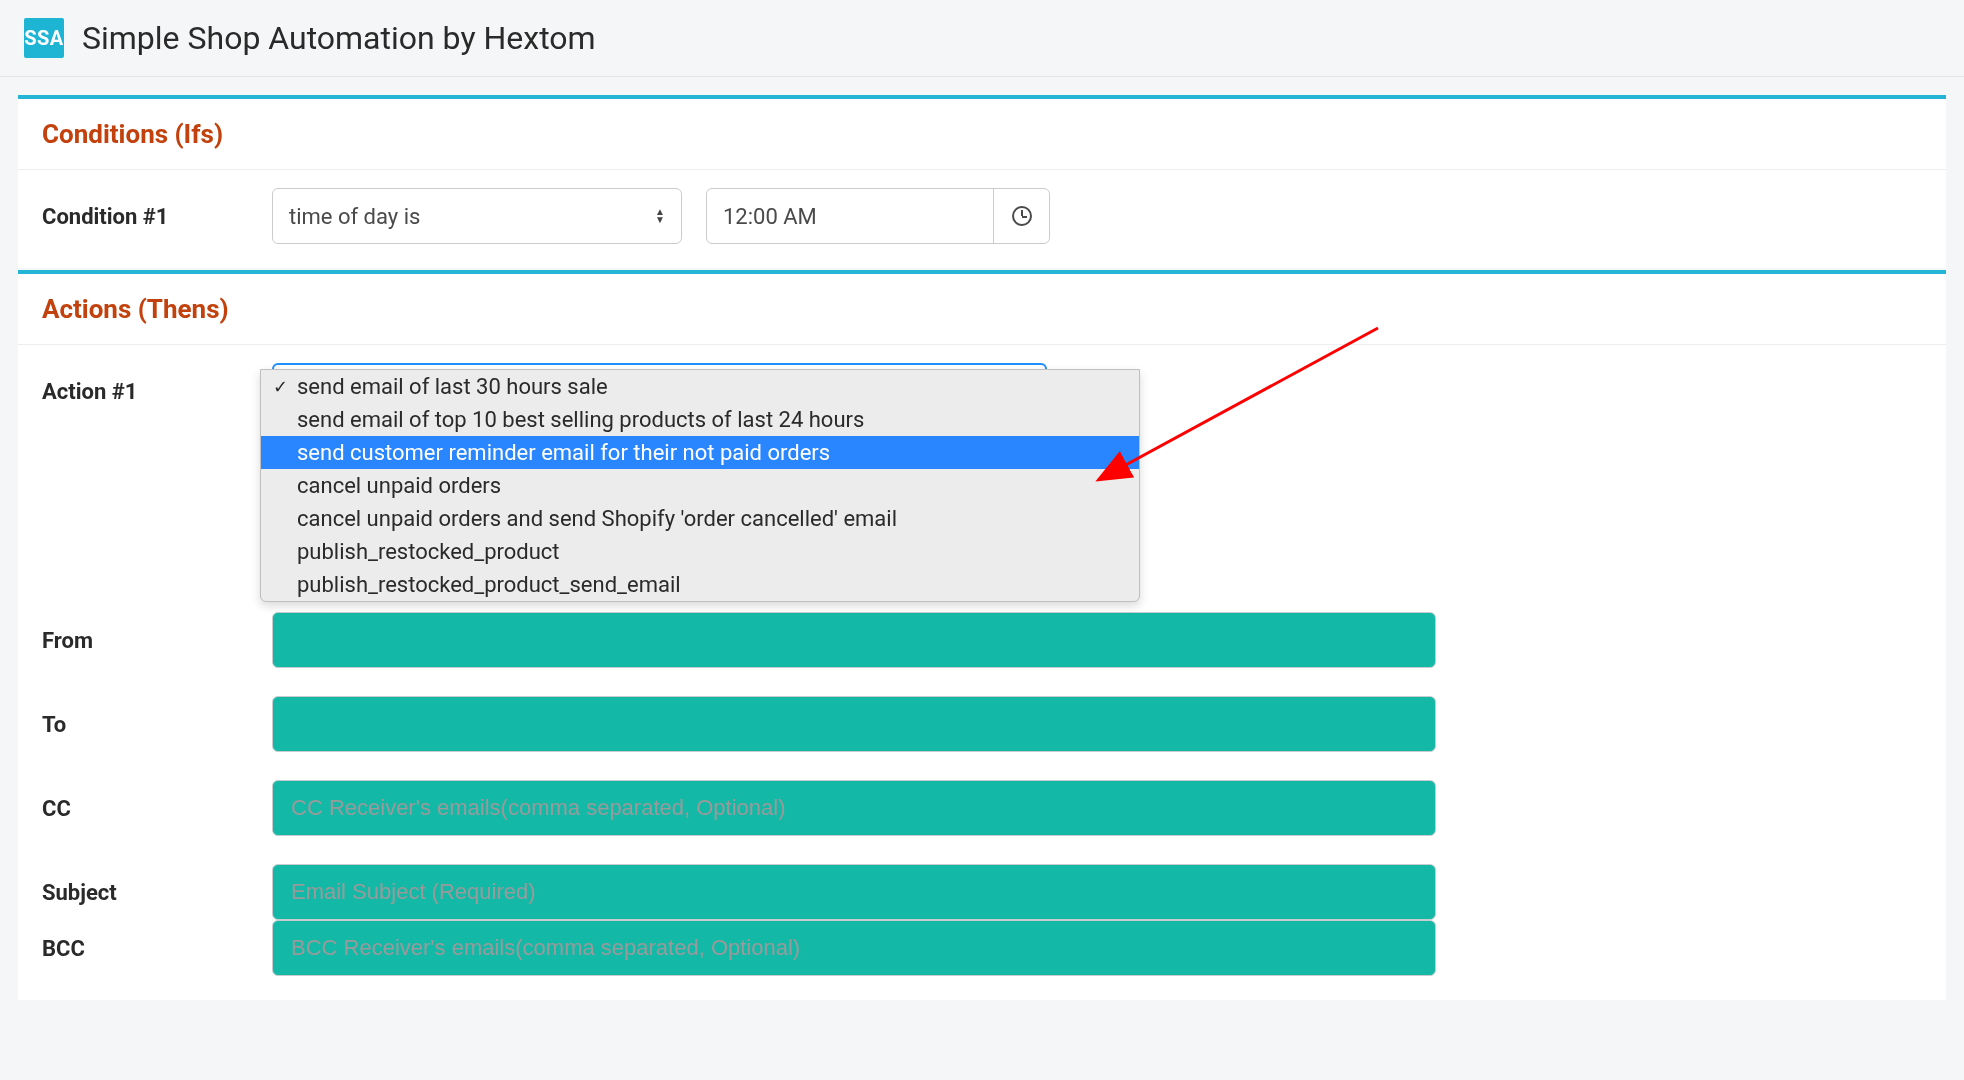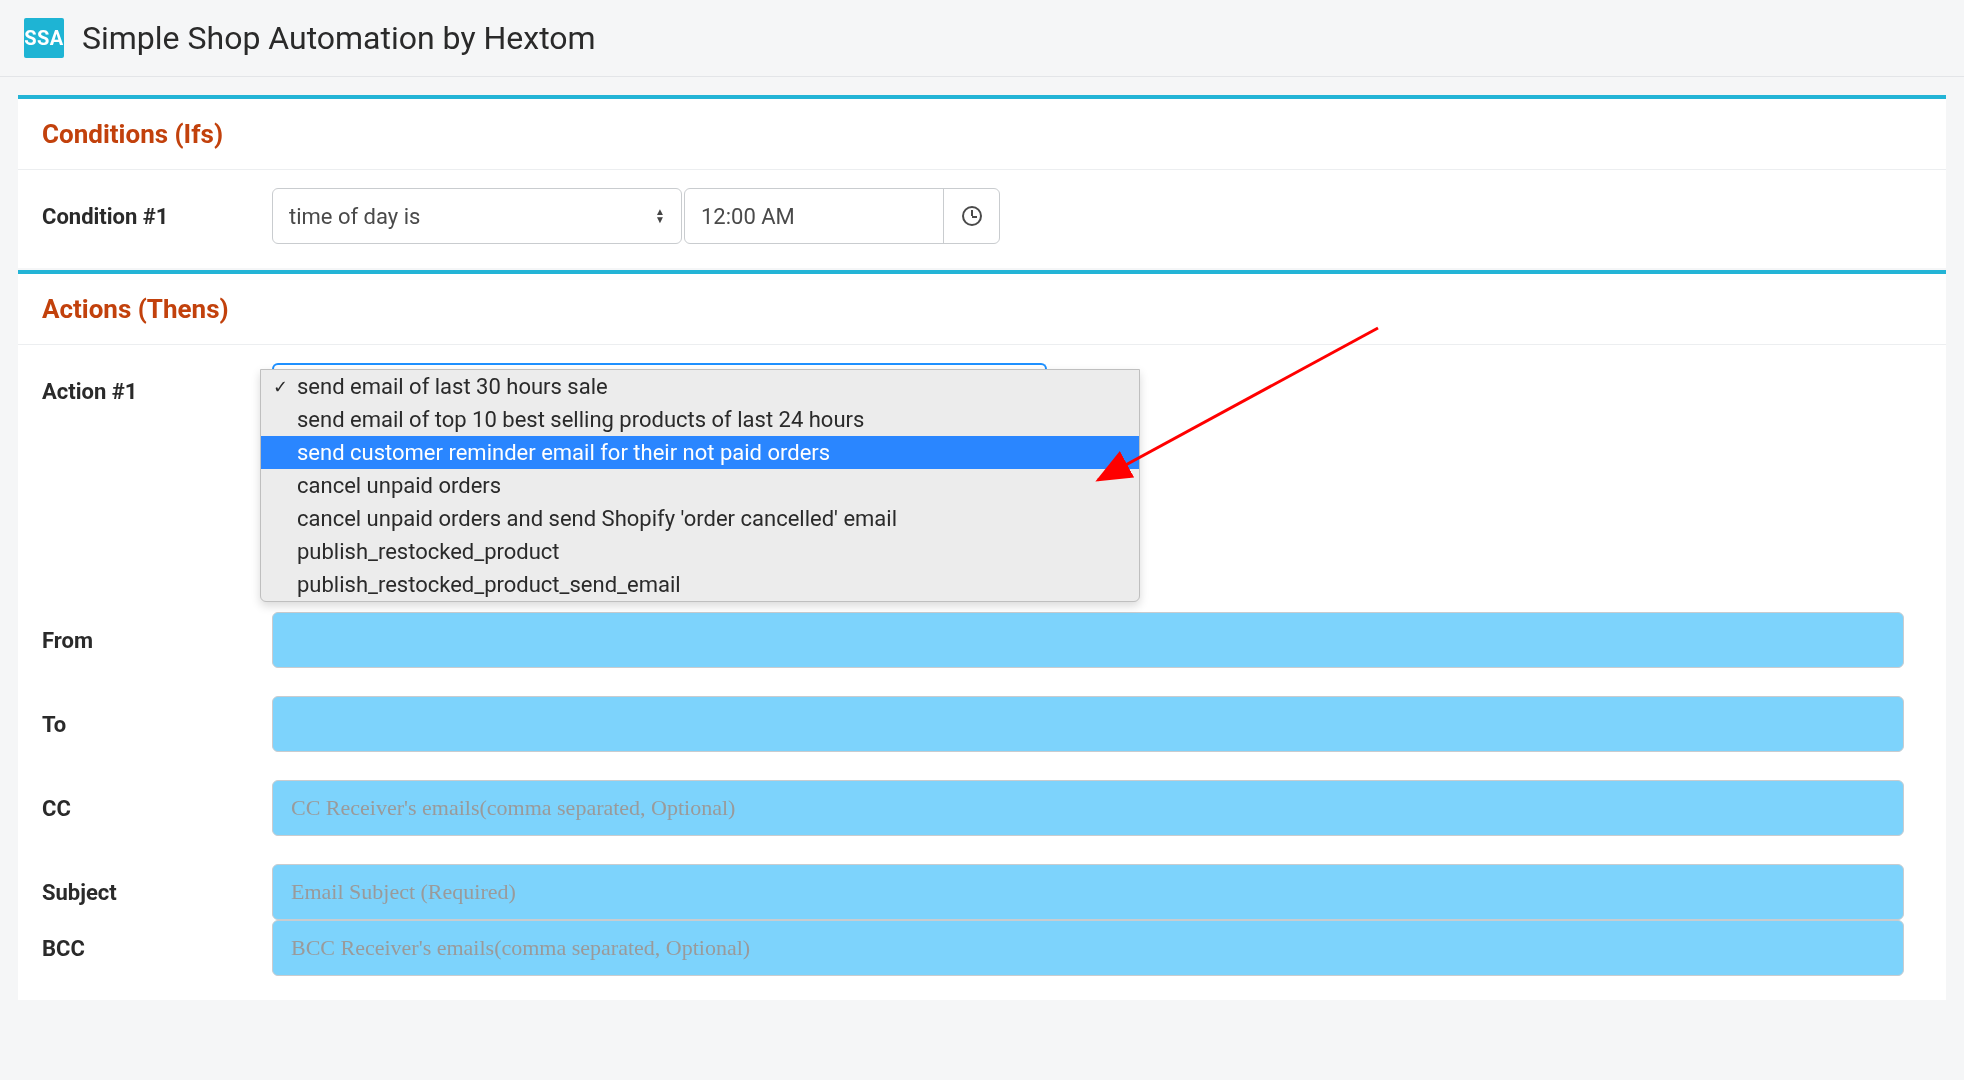--- a/index.html
+++ b/index.html
@@ -61,21 +61,21 @@
   .row:last-child { margin-bottom: 0; }
   .row-label {
     width: 230px;
     flex: 0 0 230px;
     font-size: 22px;
     font-weight: 700;
     color: #2a2a2a;
   }
   .field-group {
     display: flex;
-    gap: 2px;
+    gap: 24px;
   }
   .select {
     position: relative;
     display: flex;
     align-items: center;
     justify-content: space-between;
     width: 410px;
     height: 56px;
     padding: 0 16px;
     border: 1px solid #c9cccf;
@@ -88,21 +88,21 @@
   .select-arrows {
     display: flex;
     flex-direction: column;
     font-size: 10px;
     line-height: 8px;
     color: #444;
   }
   .time-field {
     display: flex;
     align-items: center;
-    width: 316px;
+    width: 344px;
     height: 56px;
     border: 1px solid #c9cccf;
     border-radius: 6px;
     background: #fff;
   }
   .time-input {
     flex: 1;
     padding: 0 16px;
     font-size: 22px;
     color: #4a4a4a;
@@ -173,29 +173,28 @@
     width: 24px;
     flex: 0 0 24px;
     text-align: left;
     font-size: 18px;
   }
   .dropdown-item.highlighted {
     background: #2a86ff;
     color: #fff;
   }
   .text-input {
-    width: 1632px;
+    width: 1164px;
     height: 56px;
     padding: 0 18px;
     border: 1px solid #c9cccf;
     border-radius: 6px;
     font-size: 22px;
     color: #333;
-    background: #7dd3fc;
-    font-family: Liberation Serif, serif;
+    background: #14b8a6;
   }
   .text-input::placeholder {
     color: #9a9a9a;
   }
   .arrow-svg {
     position: absolute;
     pointer-events: none;
   }
 </style>
 </head>

